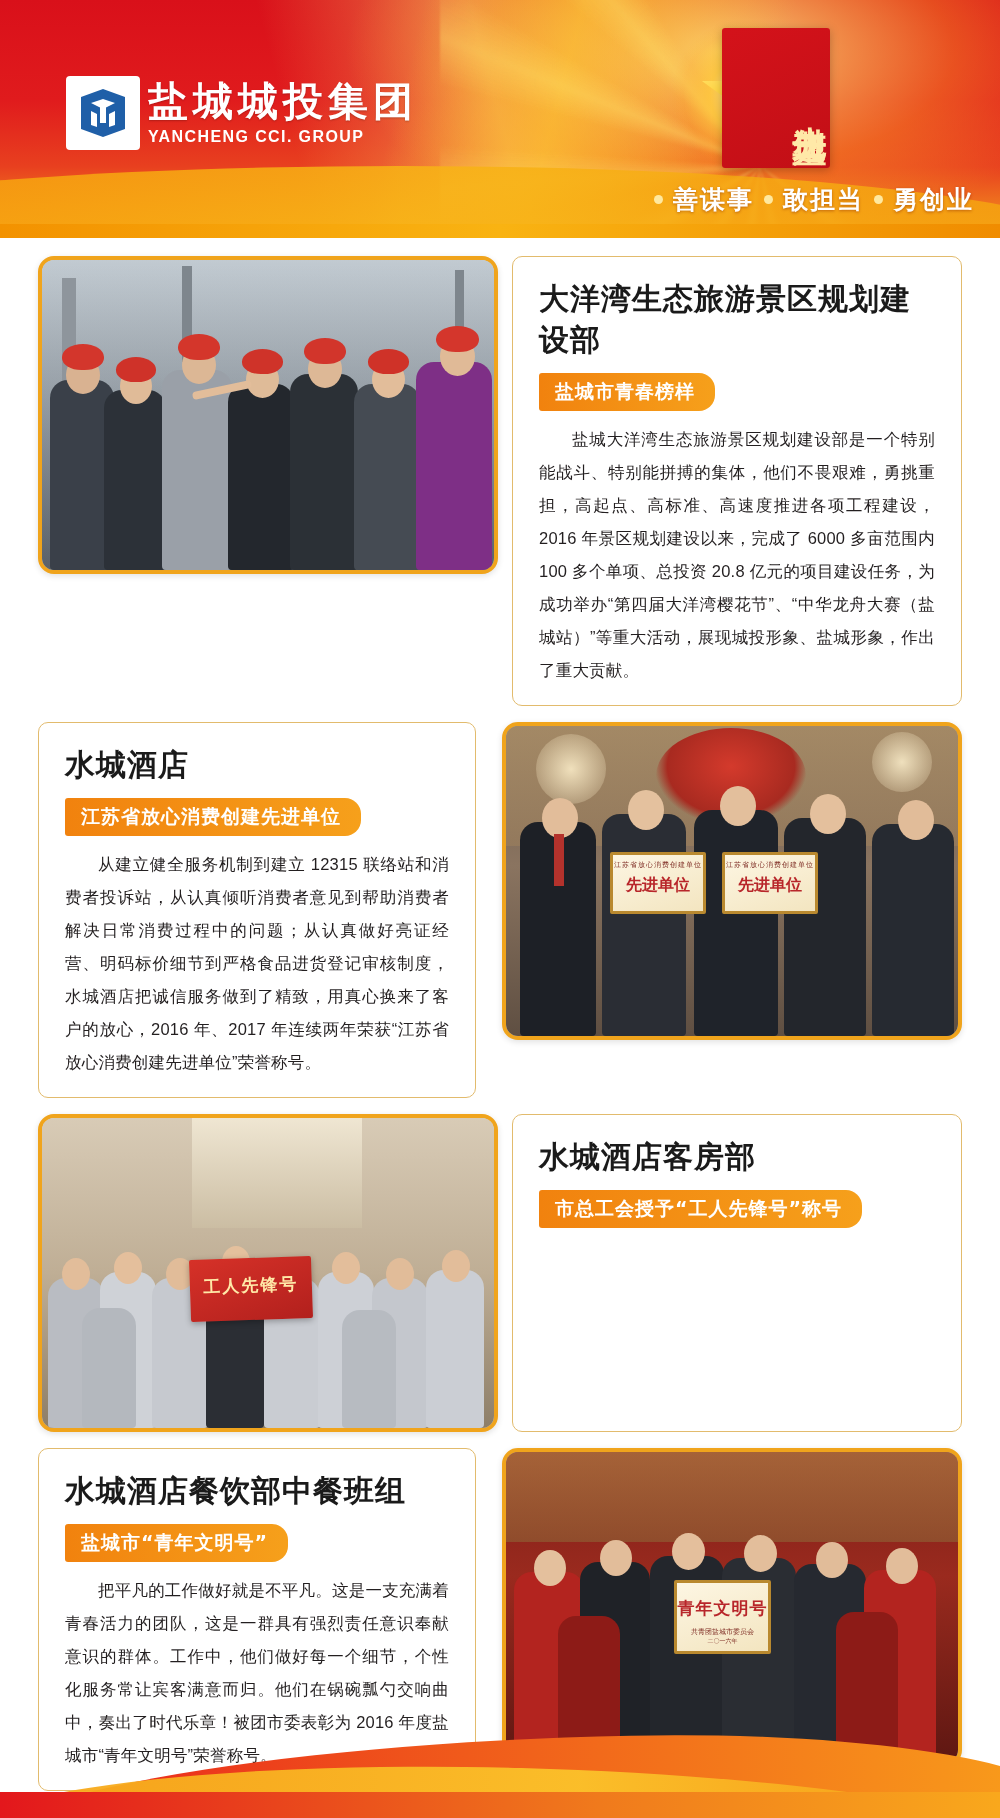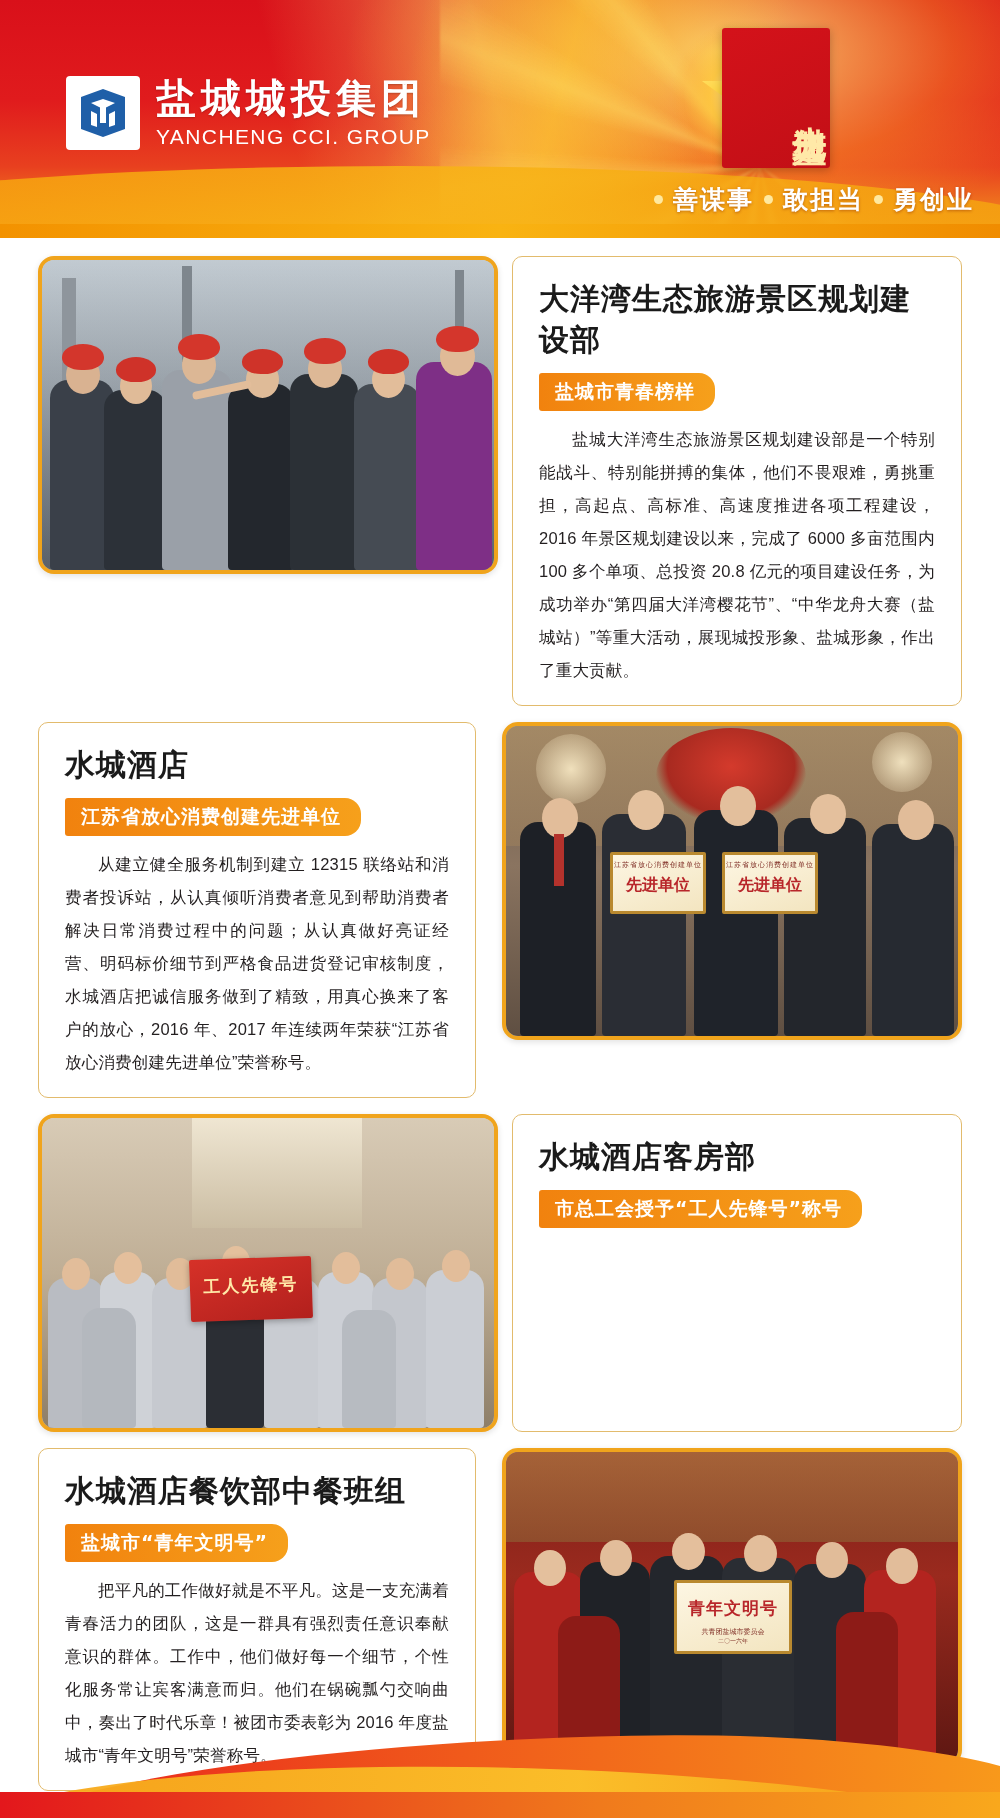--- a/index.html
+++ b/index.html
@@ -96,43 +96,43 @@
     padding-top: 9px;
     writing-mode: vertical-rl;
     text-orientation: upright;
     display: flex;
     justify-content: center;
   }
   
   .logo-wrap {
     position: absolute;
     left: 66px; top: 76px;
-    display: flex; align-items: center; gap: 16px;
+    display: flex; align-items: center; gap: 8px;
   }
   .logo-mark {
     width: 74px; height: 74px;
     background: #ffffff;
     border-radius: 4px;
     position: relative;
     display: flex; align-items: center; justify-content: center;
   }
   .logo-mark svg { display: block; }
   .logo-text-cn {
     color: #ffffff;
     font-family: "DejaVu Serif", "Liberation Serif", serif;
     font-size: 40px;
     font-weight: 700;
     letter-spacing: 5px;
     line-height: 1.05;
     text-shadow: 0 1px 2px rgba(0,0,0,0.22);
   }
   .logo-text-en {
     color: #ffffff;
-    font-size: 21px;
-    font-weight: 400;
+    font-size: 16px;
+    font-weight: 700;
     letter-spacing: 1.4px;
     margin-top: 6px;
   }
   
   .slogan {
     position: absolute;
     right: 26px; bottom: 22px;
     display: flex; align-items: center; gap: 10px;
     color: #ffffff;
     font-family: "DejaVu Serif", "Liberation Serif", serif;
@@ -440,21 +440,21 @@
       <div class="head" style="left:166px;bottom:192px;width:33px;height:37px;background:#e4bf9c;"></div>
       <div class="person" style="left:216px;width:74px;height:204px;background:#2a2d33;"></div>
       <div class="head" style="left:238px;bottom:190px;width:33px;height:37px;background:#e3be9b;"></div>
       <div class="person" style="left:288px;width:72px;height:198px;background:#262930;"></div>
       <div class="head" style="left:310px;bottom:184px;width:32px;height:36px;background:#e1bc99;"></div>
       <div class="person" style="left:358px;width:72px;height:192px;background:#b3241f;"></div>
       <div class="head" style="left:380px;bottom:178px;width:32px;height:36px;background:#e2bd9a;"></div>
       <div class="person" style="left:52px;width:62px;height:146px;background:#8d1b17;"></div>
       <div class="person" style="left:330px;width:62px;height:150px;background:#8d1b17;"></div>
 
-      <div class="frame-plaque" style="left:168px;top:128px;width:118px;height:74px;">
+      <div class="frame-plaque" style="left:168px;top:128px;width:97px;height:74px;">
         <div style="position:absolute;left:0;right:0;top:14px;text-align:center;font-size:17px;font-weight:700;color:#b8262a;font-family:'DejaVu Serif',serif;letter-spacing:1px;">青年文明号</div>
         <div style="position:absolute;left:0;right:0;top:44px;text-align:center;font-size:7px;color:#7d2a22;">共青团盐城市委员会</div>
         <div style="position:absolute;left:0;right:0;top:54px;text-align:center;font-size:6px;color:#7d2a22;">二〇一六年</div>
       </div>
     </div>
 
     <div class="textbox">
       <div class="title-cn">水城酒店餐饮部中餐班组</div>
       <div class="subtitle-ribbon">盐城市“青年文明号”</div>
       <div class="para">把平凡的工作做好就是不平凡。这是一支充满着青春活力的团队，这是一群具有强烈责任意识奉献意识的群体。工作中，他们做好每一个细节，个性化服务常让宾客满意而归。他们在锅碗瓢勺交响曲中，奏出了时代乐章！被团市委表彰为 2016 年度盐城市“青年文明号”荣誉称号。</div>

